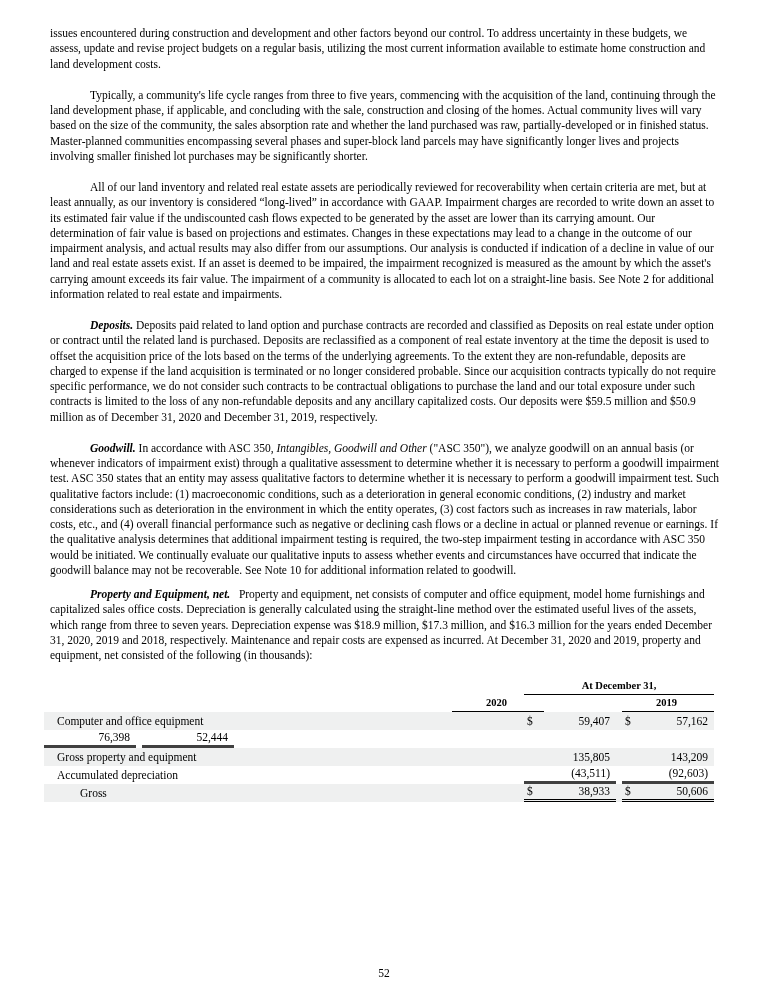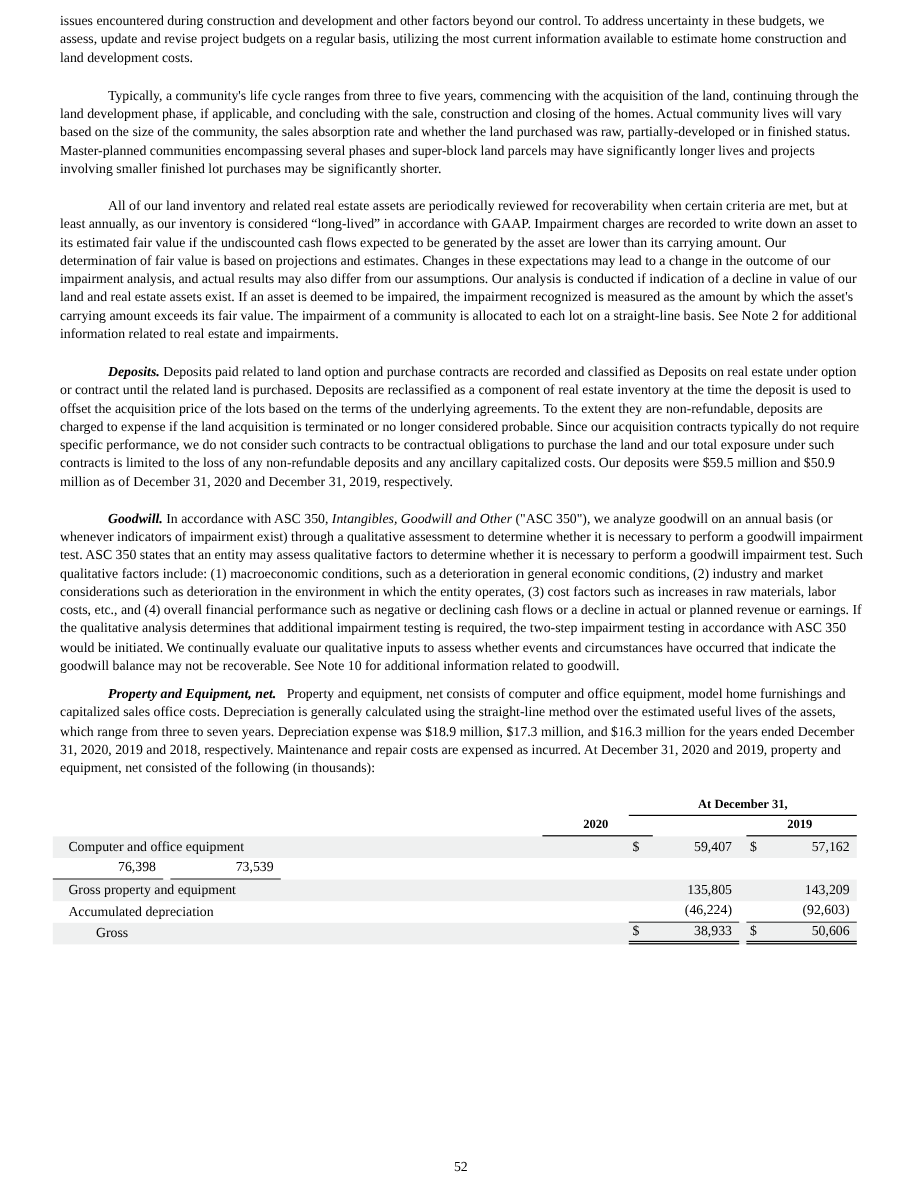--- a/index.html
+++ b/index.html
@@ -5,21 +5,21 @@
   * { margin: 0; padding: 0; box-sizing: border-box; }
   html, body { width: 768px; height: 1000px; background: #ffffff; }
   body {
     font-family: "Liberation Serif", "DejaVu Serif", serif;
     font-size: 11.5px;
     line-height: 15.25px;
     color: #000000;
     position: relative;
     overflow: hidden;
   }
-  .content { padding: 11px 48px 0 50px; }
+  .content { padding: 26px 48px 0 50px; }
   .para { margin-bottom: 16px; text-indent: 40px; text-align: left; }
   .para.no-indent { text-indent: 0; }
   .para.tight-top { margin-top: -7px; }
   .lead { font-weight: bold; font-style: italic; }
   .italic { font-style: italic; }
 
   
   .fin-table { margin-top: 13px; margin-left: -6px; width: 670px; font-family: Liberation Serif, serif; }
   .t-row { display: flex; align-items: flex-end; }
   .t-label { flex: 1; padding-left: 13px; }
@@ -48,21 +48,21 @@
     text-align: center;
     font-weight: bold;
     font-size: 10.5px;
     line-height: 13px;
     border-bottom: 1px solid #000;
     padding-bottom: 2px;
   }
   .t-body { height: 18px; align-items: center; }
   .t-body .t-col { height: 100%; align-items: center; }
   .shaded { background: #eff0f0; }
-  .u1 .t-col { border-bottom: 1px solid #404040; }
+  .u1 .t-col { border-bottom: 3px solid #404040; }
   .total .t-col { border-bottom: 3px double #000; }
 
   .page-number {
     position: absolute;
     top: 966px;
     left: 0;
     width: 768px;
     text-align: center;
     font-size: 11.5px;
   }
@@ -112,42 +112,42 @@
     </div>
 
     <div class="t-row t-body u1">
       <div class="t-col">
           <span class="cur"></span>
           <span class="val">76,398</span>
         </div>
       <div class="t-gap"></div>
       <div class="t-col">
           <span class="cur"></span>
-          <span class="val">73,539</span>
+          <span class="val">52,444</span>
         </div>
     </div>
 
     <div class="t-row t-body shaded">
       <div class="t-label">Gross property and equipment</div>
       <div class="t-col">
           <span class="cur"></span>
           <span class="val">135,805</span>
         </div>
       <div class="t-gap"></div>
       <div class="t-col">
           <span class="cur"></span>
           <span class="val">143,209</span>
         </div>
     </div>
 
     <div class="t-row t-body u1">
       <div class="t-label">Accumulated depreciation</div>
       <div class="t-col">
           <span class="cur"></span>
-          <span class="val">(46,224)</span>
+          <span class="val">(43,511)</span>
         </div>
       <div class="t-gap"></div>
       <div class="t-col">
           <span class="cur"></span>
           <span class="val">(92,603)</span>
         </div>
     </div>
 
     <div class="t-row t-body shaded total">
       <div class="t-label ind">Gross</div>

